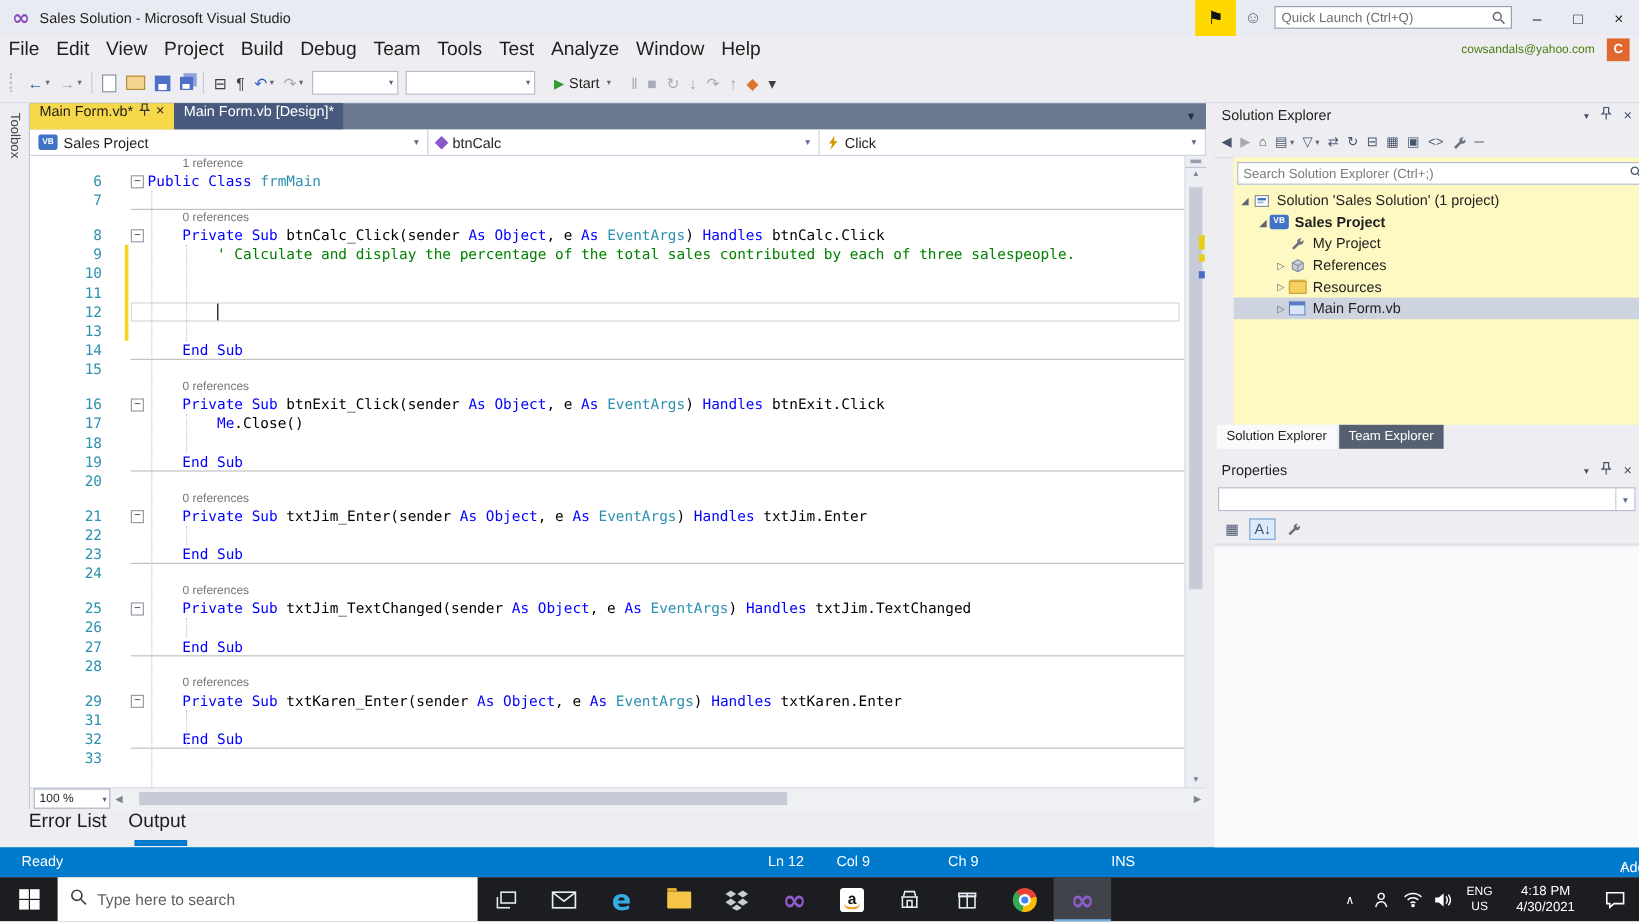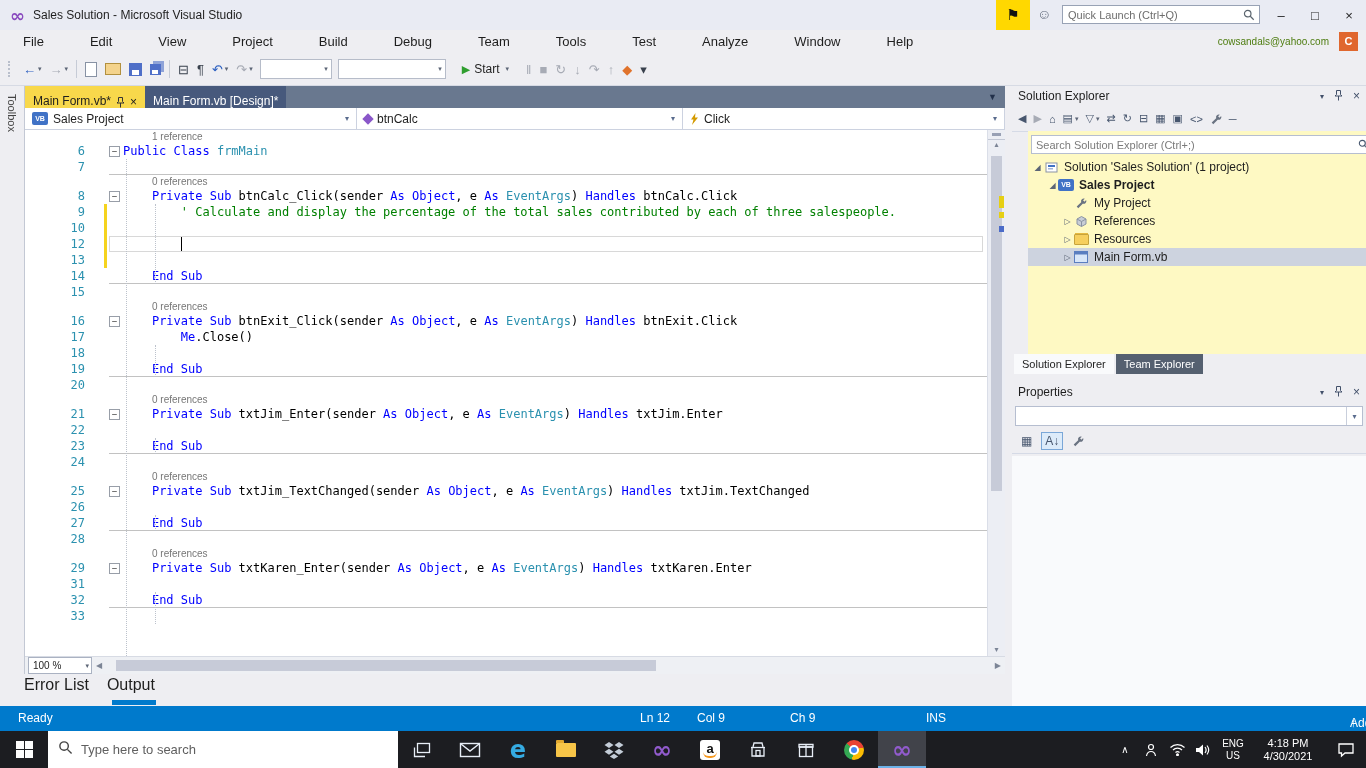--- a/index.html
+++ b/index.html
@@ -9,21 +9,21 @@
   .vs-logo{font:bold 18px "DejaVu Sans",sans-serif;color:#8a4bbf;margin:0 8px 0 10px}
   #win-title{font-size:12px;color:#1e1e1e}
   .notif-flag{position:absolute;left:996px;top:0;width:34px;height:30px;background:#ffd800;display:flex;align-items:center;justify-content:center;font-size:15px;color:#111}
   .feedback-ic{position:absolute;left:1037px;top:6px;font-size:14px;color:#5a6375}
   .quick-launch{position:absolute;left:1062px;top:5px;width:198px;height:19px;background:#fff;border:1px solid #98a2b5;display:flex;align-items:center;box-sizing:border-box}
   .quick-launch .ph{flex:1;font-size:11px;color:#6d6d6d;padding-left:5px}
   .quick-launch .mag{padding-right:4px;display:flex}
   .winbtn{position:absolute;top:0;width:30px;height:30px;display:flex;align-items:center;justify-content:center;font-size:13px;color:#1e1e1e}
   
   #menubar{position:absolute;left:0;top:30px;width:1366px;height:23px;background:#eeeef2;display:flex;align-items:center}
-  .mitem{padding:0 23px;font-size:13px;line-height:23px}
+  .mitem{padding:0 7px;font-size:16px;line-height:23px}
   #menu-right{margin-left:auto;display:flex;align-items:center;gap:10px;padding-right:8px}
   #account-email{font-size:10px;color:#4d7c0f}
   #avatar{width:19px;height:19px;background:#e0672e;color:#fff;font:bold 11px/19px "Liberation Sans",sans-serif;text-align:center}
   
   #toolbar{position:absolute;left:0;top:53px;width:1366px;height:33px;background:#eeeef2;border-bottom:1px solid #d6dae4;display:flex;align-items:center;padding-left:8px;box-sizing:border-box}
   .tb-grip{width:3px;height:16px;border-left:2px dotted #b9bfcc;margin-right:6px}
   .tb-icon{font-size:13px;color:#39414d;padding:2px 4px;display:inline-flex;align-items:center}
   .tb-icon.dis{color:#a7abb5}
   .dd{font-size:7px;color:#5c6576;margin-left:2px}
   .tb-sep{width:1px;height:18px;background:#c6cbd6;margin:0 4px}
@@ -38,21 +38,21 @@
   .ic-floppy{width:13px;height:13px;background:#4f6fc8;display:inline-block;position:relative}
   .ic-floppy::after{content:"";position:absolute;left:3px;bottom:1px;width:7px;height:5px;background:#fff}
   .ic-floppy2{width:11px;height:11px;background:#4f6fc8;display:inline-block;position:relative;box-shadow:3px -3px 0 #8fa3d8}
   .ic-floppy2::after{content:"";position:absolute;left:2px;bottom:1px;width:6px;height:4px;background:#fff}
   
   #toolbox{position:absolute;left:0;top:86px;width:24px;height:588px;background:#eeeef2}
   #toolbox .vtext{writing-mode:vertical-rl;font-size:11px;color:#444;margin:8px 0 0 6px}
   
   #editor{position:absolute;left:24px;top:86px;width:980px;height:588px;background:#fff;border-left:1px solid #c3c8d4}
   #tabstrip{position:absolute;left:0;top:0;width:100%;height:22px;background:#69788f;display:flex}
-  .tab{height:22px;display:flex;align-items:flex-end;padding:0 8px;font-size:12px;gap:5px}
+  .tab{height:22px;display:flex;align-items:flex-start;padding:0 8px;font-size:12px;gap:5px}
   .tab.active{background:#f8d84b;color:#1e1e1e}
   .tab.inactive{background:#47597c;color:#fff}
   .tab-close{font-size:12px;line-height:12px}
   .tab-pin svg{display:block}
   .tab-overflow{margin-left:auto;color:#22304a;font-size:9px;padding:6px 8px 0 0}
   #navbar{position:absolute;left:0;top:22px;width:100%;height:22px;background:#fff;border-bottom:1px solid #ccd2e0;display:flex;box-sizing:border-box}
   .nav-combo{display:flex;align-items:center;gap:5px;padding:0 7px;border-right:1px solid #ccd2e0;position:relative;box-sizing:border-box}
   .nc0{width:332px}.nc1{width:326px}.nc2{flex:1}
   .nav-label{font-size:12px}
   .nav-caret{margin-left:auto;font-size:8px;color:#5a6c8e}
@@ -320,20 +320,25 @@
         <div class="crow">
           <span class="num">9</span>
           <span class="chg"></span>
           <span class="ct"><span class="tok-tx">        </span><span class="tok-cm">' Calculate and display the percentage of the total sales contributed by each of three salespeople.</span></span>
         </div>
         <div class="crow">
           <span class="num">10</span>
           <span class="chg"></span>
           <span class="ct"></span>
         </div>
+        <div class="crow">
+          <span class="num">11</span>
+          <span class="chg"></span>
+          <span class="ct"></span>
+        </div>
         <div class="crow cur">
           <span class="num">12</span>
           <span class="chg"></span>
           <span class="ct"></span>
           <span class="caret"></span>
         </div>
         <div class="crow">
           <span class="num">13</span>
           <span class="chg"></span>
           <span class="ct"></span>

